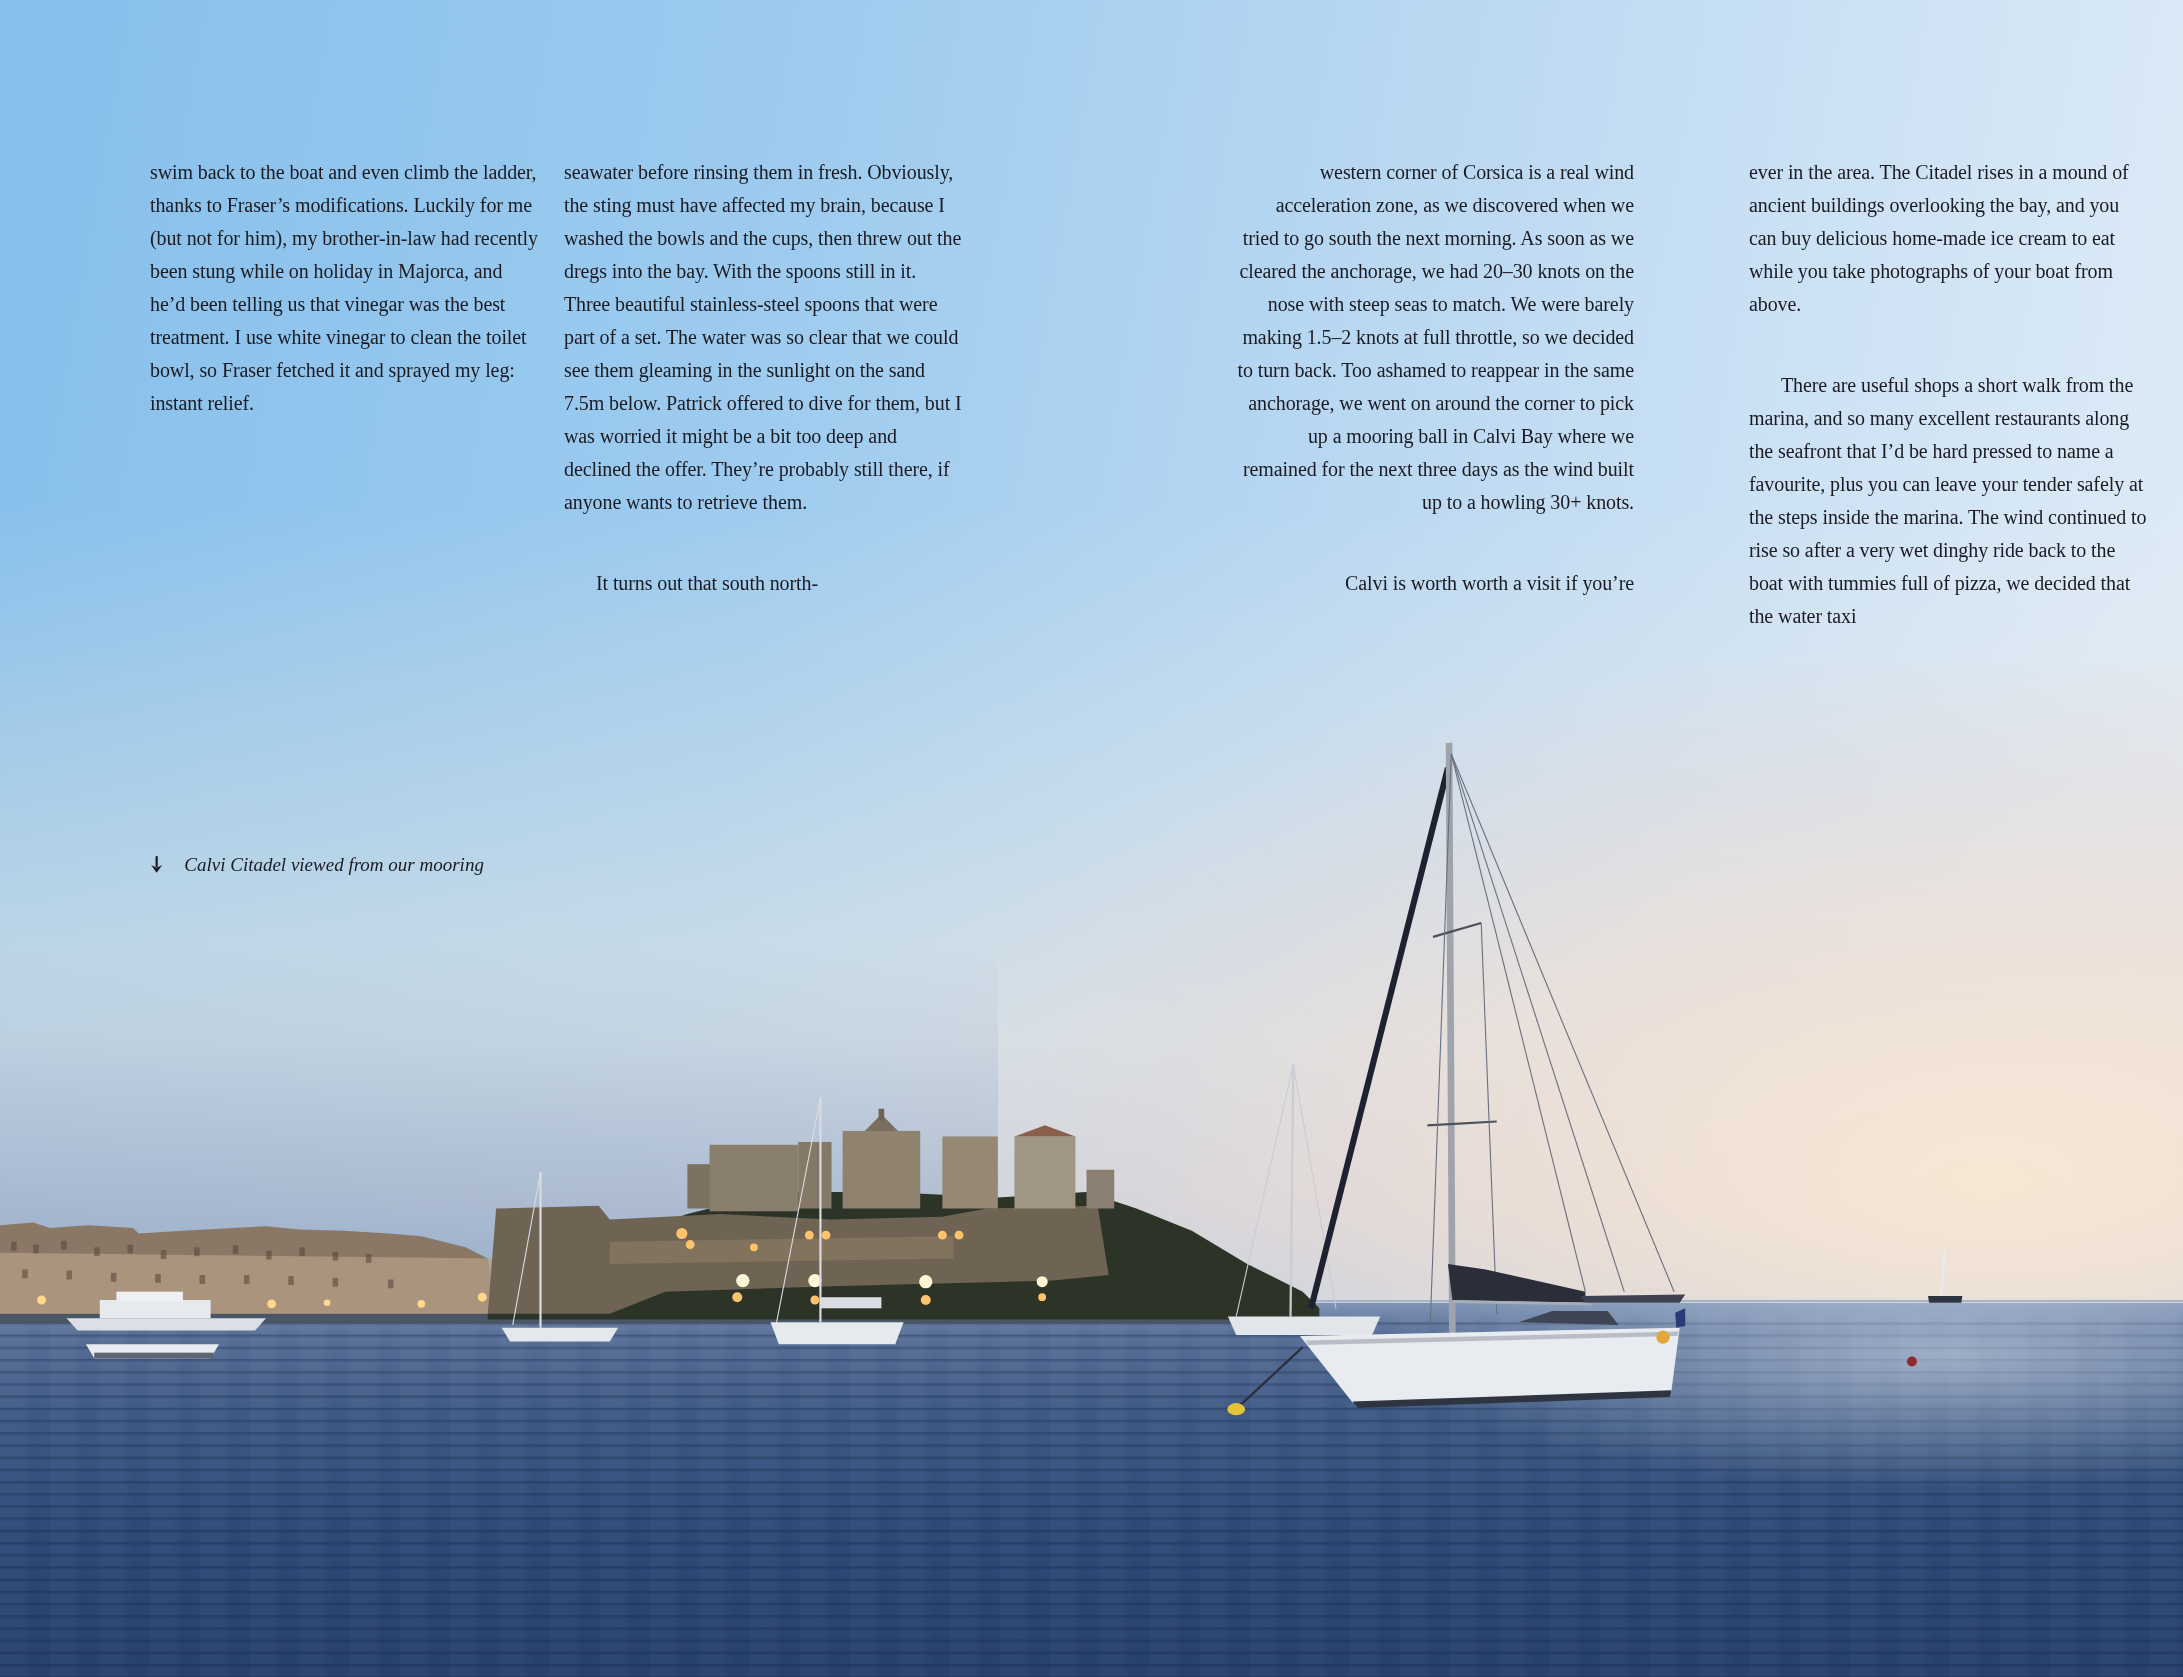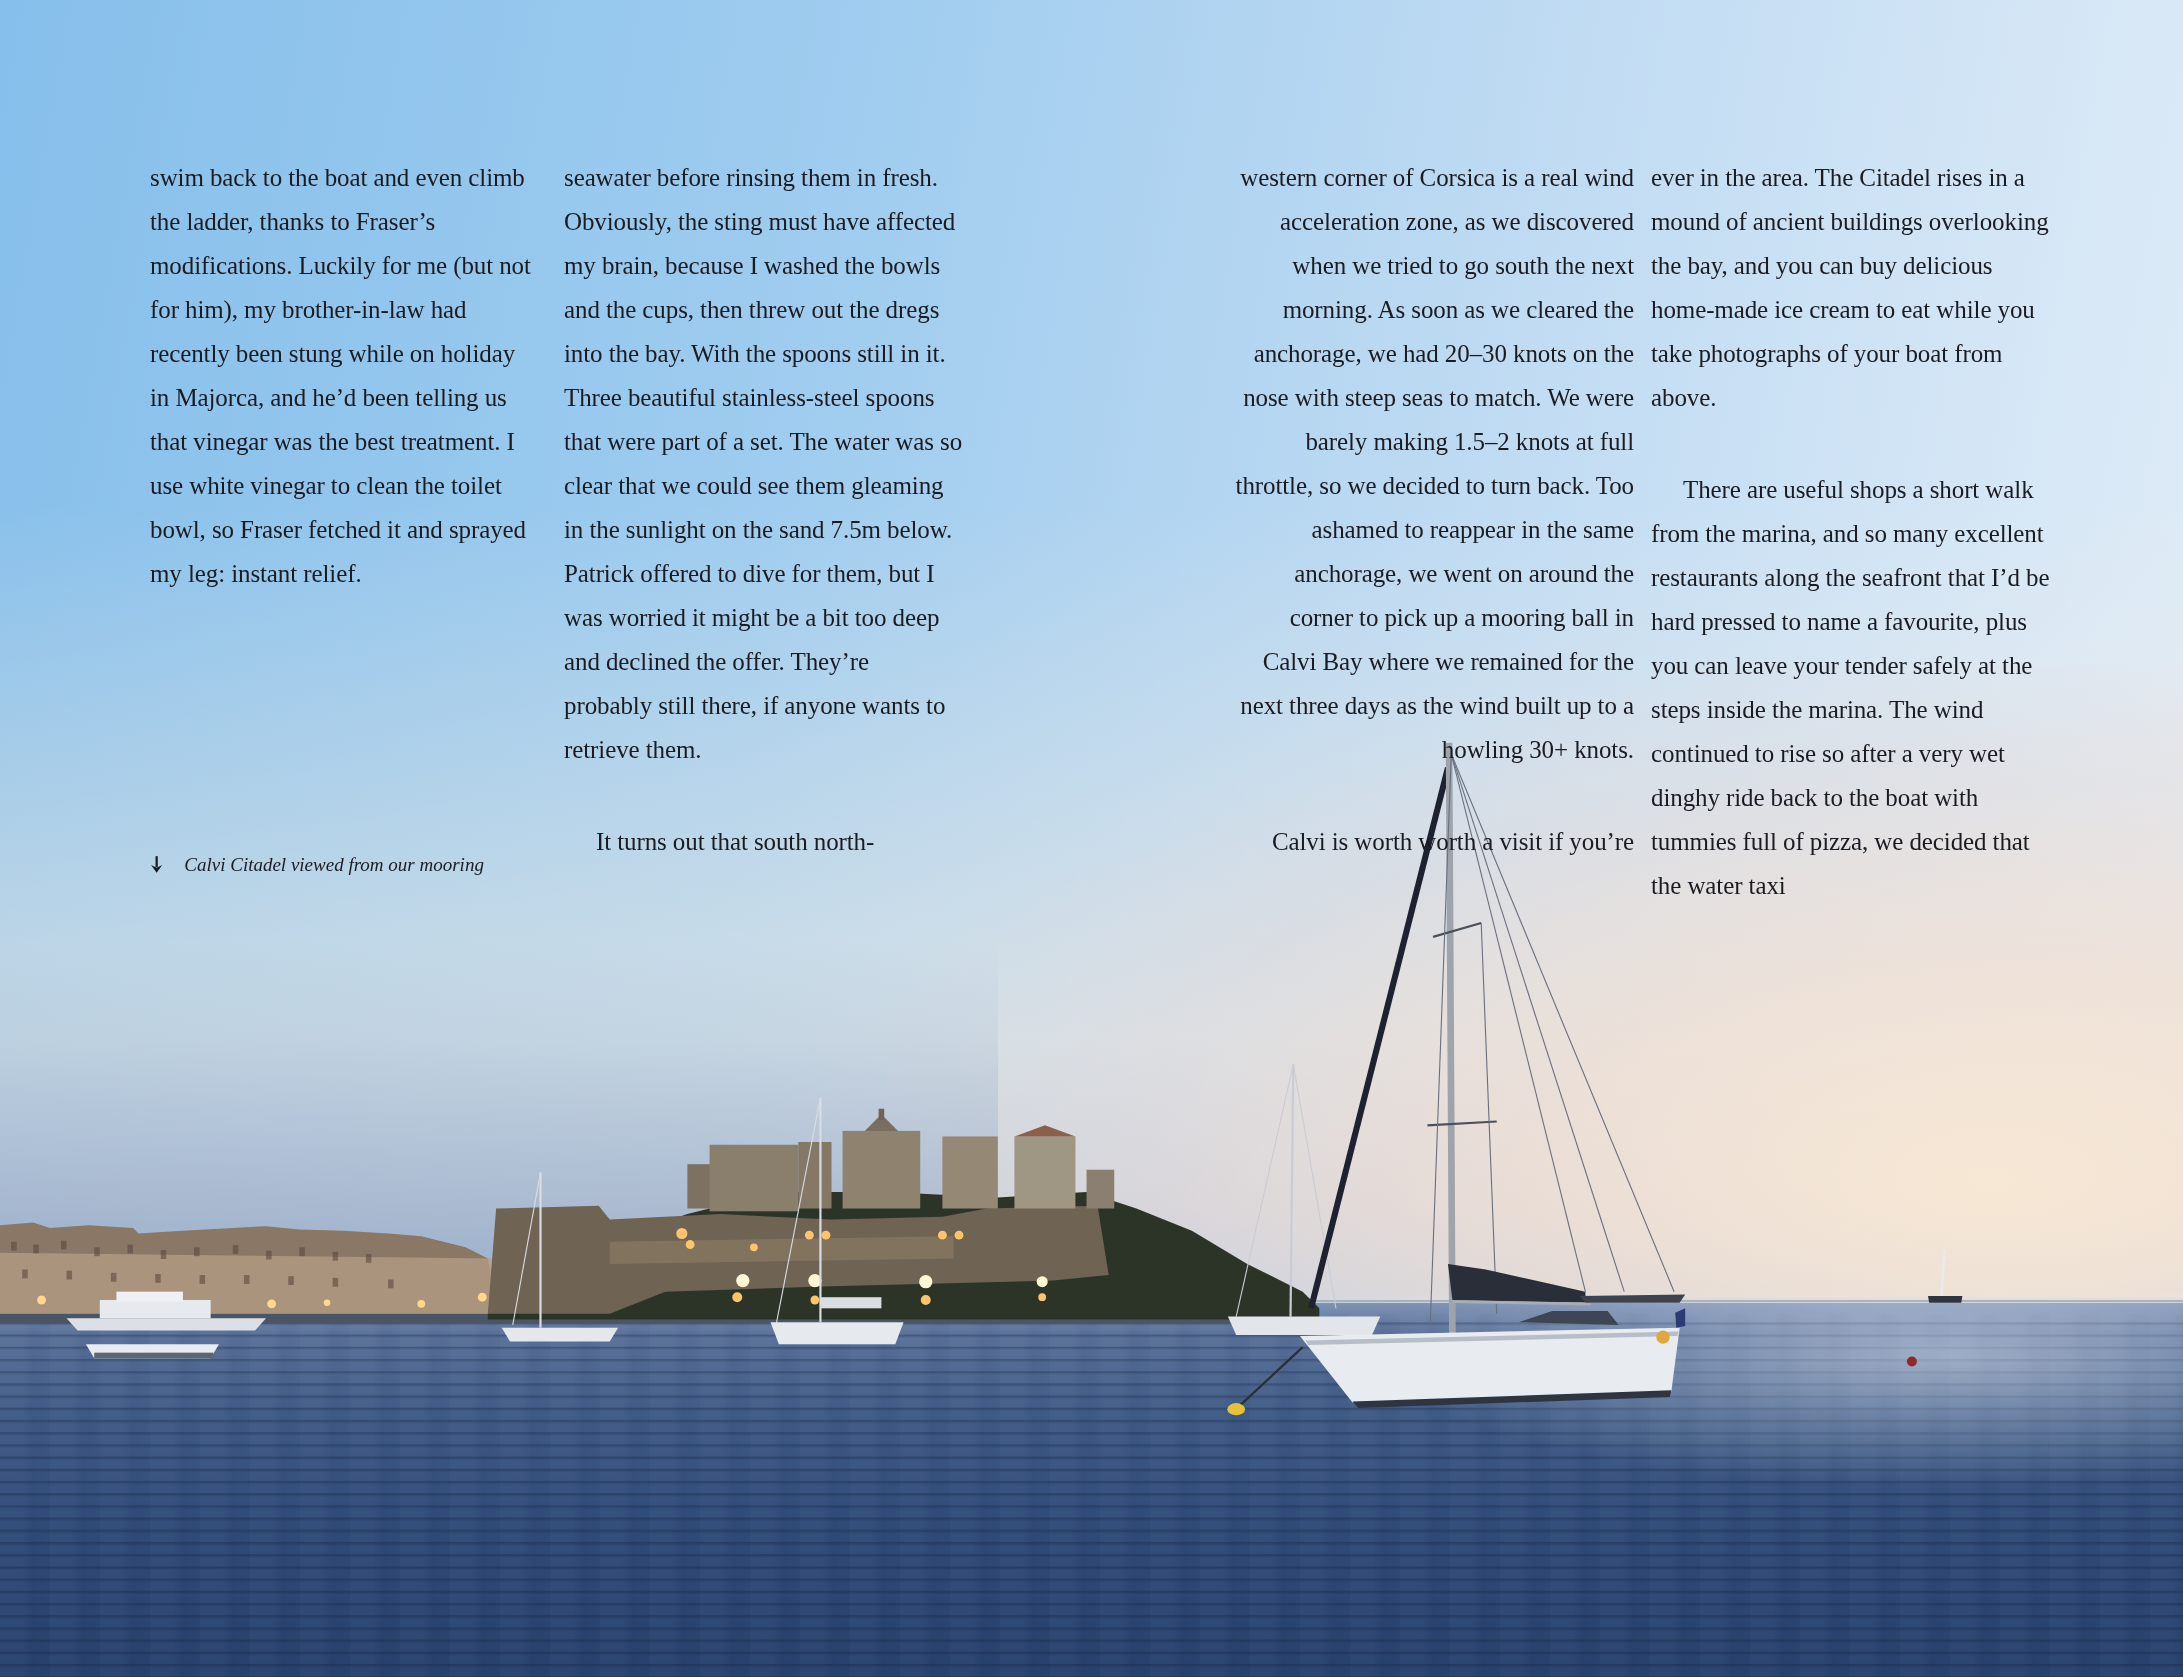--- a/index.html
+++ b/index.html
@@ -15,27 +15,27 @@
     background: linear-gradient(to bottom, rgba(120,150,190,0) 0%, rgba(110,140,185,0.25) 60%, rgba(95,120,165,0.35) 100%); }
   .sea { position:absolute; left:0; right:0; top:1303px; bottom:0;
     background: linear-gradient(to bottom, #7F93B4 0%, #5A719A 8%, #3F5B86 30%, #2F4B78 60%, #28426E 100%); }
   .sea-ripples { position:absolute; left:0; right:0; top:1314px; bottom:0; opacity:0.55;
     background-image:
       repeating-linear-gradient(to bottom, rgba(20,35,65,0.0) 0px, rgba(20,35,65,0.0) 7.8px, rgba(15,28,55,0.55) 9px, rgba(20,35,65,0.0) 12.2px),
       repeating-linear-gradient(90deg, rgba(255,255,255,0.04) 0px, rgba(255,255,255,0.04) 22px, rgba(0,0,0,0.04) 33px, rgba(0,0,0,0) 50px); }
   .sea-glare { position:absolute; left:1386px; right:0; top:1297px; height:194px;
     background: radial-gradient(ellipse at 70% 30%, rgba(220,228,240,0.55) 0%, rgba(200,212,230,0.25) 40%, rgba(0,0,0,0) 70%); }
 
-  .text-col { position:absolute; top:156px; font-size:25px; line-height:44px; color:#1b1b22; letter-spacing:-0.1px; }
+  .text-col { position:absolute; top:156px; font-size:20px; line-height:33px; color:#1b1b22; letter-spacing:-0.1px; }
   .text-col p { margin:0; }
   .text-col p.indent { text-indent:32px;margin-top:48px; }
   .col1 { left:150px; width:388px; }
   .col2 { left:564px; width:399px; }
   .col3 { left:1235px; width:399px;text-align:right; }
-  .col4 { left:1651px; width:399px; }
+  .col4 { left:1749px; width:399px; }
 
   .caption { position:absolute; left:150px; top:854px; font-style:italic; font-size:19px; color:#1b1b22; display:flex; align-items:center; gap:21px; }
   .caption .arrow { font-style:normal; font-size:19px; line-height:1; }
 
   svg.scene { position:absolute; left:0; top:0; }
 </style>
 </head>
 <body>
 
 <div class="spread">

